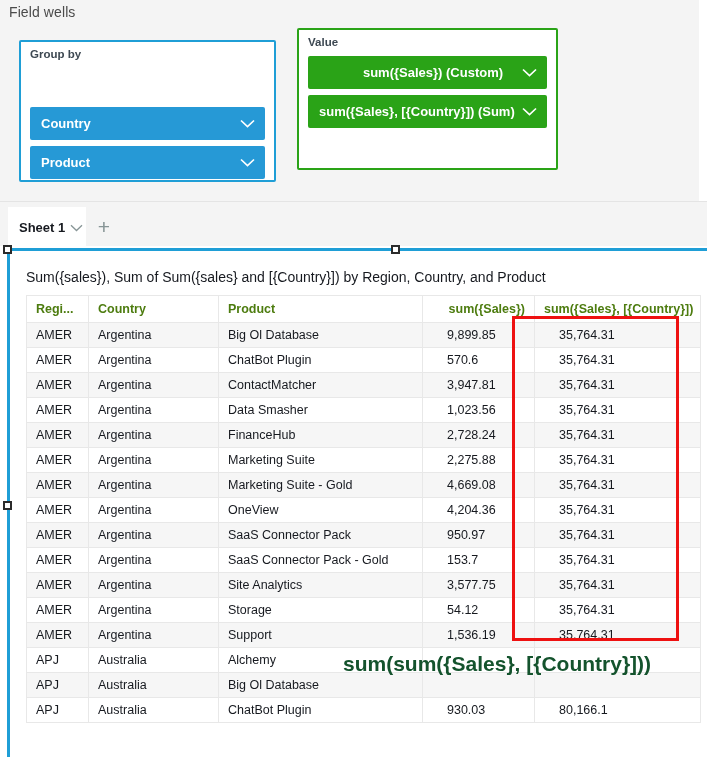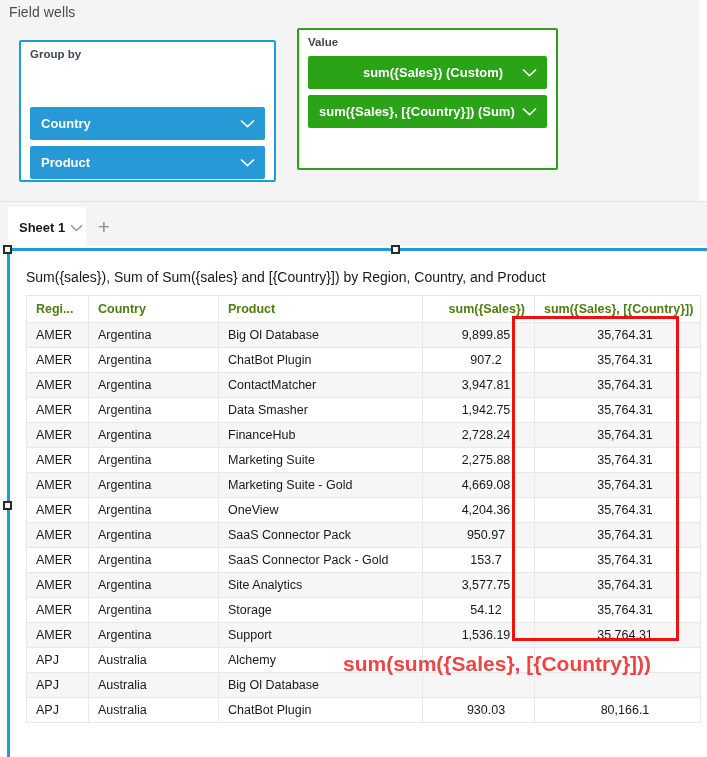--- a/index.html
+++ b/index.html
@@ -166,21 +166,21 @@
     white-space: nowrap;
   }
   #pivot-table thead th {
     font-weight: bold;
     color: #4d7c0f;
     background: #ffffff;
     text-align: left;
     height: 27px;
   }
   #pivot-table thead th.num { text-align: right; }
-  #pivot-table tbody td.num { text-align: center; padding-left: 24px; }
+  #pivot-table tbody td.num { text-align: left; padding-left: 24px; }
   #pivot-table tbody tr.odd td { background: #f6f6f6; }
   #pivot-table tbody tr.even td { background: #ffffff; }
   .col-region  { width: 62px; }
   .col-country { width: 130px; }
   .col-product { width: 204px; }
   .col-sum1    { width: 112px; }
   .col-sum2    { width: 166px; }
 
   
   #annot-rect {
@@ -337,35 +337,35 @@
           <td>AMER</td>
           <td>Argentina</td>
           <td>Big Ol Database</td>
           <td class="num">9,899.85</td>
           <td class="num">35,764.31</td>
         </tr>
         <tr class="even">
           <td>AMER</td>
           <td>Argentina</td>
           <td>ChatBot Plugin</td>
-          <td class="num">907.2</td>
+          <td class="num">570.6</td>
           <td class="num">35,764.31</td>
         </tr>
         <tr class="odd">
           <td>AMER</td>
           <td>Argentina</td>
           <td>ContactMatcher</td>
           <td class="num">3,947.81</td>
           <td class="num">35,764.31</td>
         </tr>
         <tr class="even">
           <td>AMER</td>
           <td>Argentina</td>
           <td>Data Smasher</td>
-          <td class="num">1,942.75</td>
+          <td class="num">1,023.56</td>
           <td class="num">35,764.31</td>
         </tr>
         <tr class="odd">
           <td>AMER</td>
           <td>Argentina</td>
           <td>FinanceHub</td>
           <td class="num">2,728.24</td>
           <td class="num">35,764.31</td>
         </tr>
         <tr class="even">
@@ -471,13 +471,13 @@
         <svg width="11" height="14" viewBox="0 0 11 14">
             <path d="M8 2 L3.5 7 L8 12" fill="none" stroke="#d5dbdb" stroke-width="1.6"></path>
           </svg>
       </span>
     </div>
     <div id="pager-next-partial"></div>
   </div>
 </div>
 
 <div id="annot-rect" style="border-color: rgb(238, 17, 17);"></div>
-<div id="annot-label" style="color: #ef4444;">sum(sum({Sales}, [{Country}]))</div>
+<div id="annot-label" style="color: #14532d;">sum(sum({Sales}, [{Country}]))</div>
 
 </body></html>

